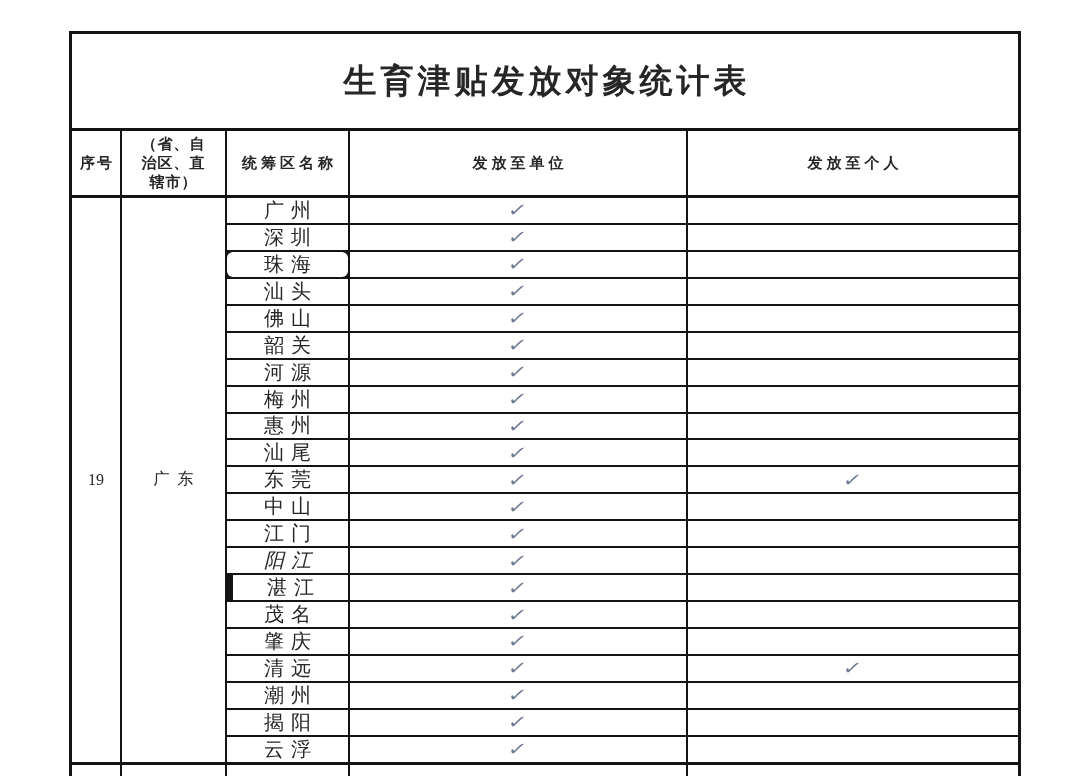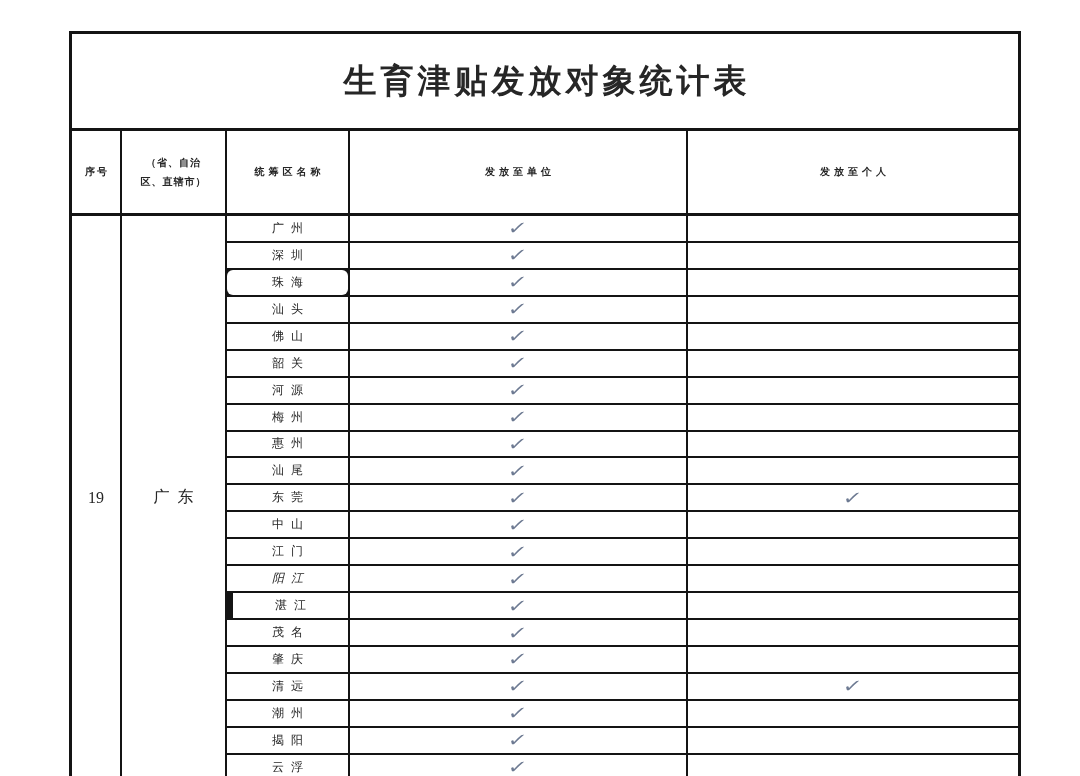--- a/index.html
+++ b/index.html
@@ -13,34 +13,34 @@
   }
   .title-row{
     height:94px;display:flex;align-items:center;justify-content:center;
     font-size:33px;font-weight:700;border-bottom:3px solid var(--line,#141414);
   }
   .grid{
     display:grid;grid-template-columns:48px 103px 121px 336px 1fr;
     gap:2px;background:var(--line,#141414);
   }
   .header-row{border-bottom:3px solid var(--line,#141414);}
-  .header-row .cell{height:82px;font-weight:700;font-size:10px;}
+  .header-row .cell{height:64px;font-weight:700;font-size:15px;}
   .cell{
     background:#fff;display:flex;align-items:center;justify-content:center;
     text-align:center;overflow:hidden;
   }
   .body-grid{grid-template-rows:repeat(21,24.95px);}
   .province-head{padding:0 14px;line-height:19px;letter-spacing:1px;}
   .ls2{letter-spacing:2px;margin-right:-2px;}
   .ls4{letter-spacing:4px;margin-right:-4px;display:inline-block;}
   .ls7{letter-spacing:7px;margin-right:-7px;}
   .ls8{letter-spacing:8px;margin-right:-8px;}
   .title-sp{letter-spacing:4px;margin-right:-4px;}
   .num{font-size:16px;}
-  .city{font-size:12px;}
+  .city{font-size:20px;}
   .merged-province{font-size:16px;}
   .check{
     color:var(--check-color,#6d7a92);font-size:18px;line-height:1;
     font-family:"DejaVu Sans","Liberation Sans",sans-serif;
     transform:scaleX(1.25) skewX(-8deg);
   }
   .sliver{border-top:3px solid var(--line,#141414);}
   .sliver .cell{height:12px;}
 </style>
 </head>

